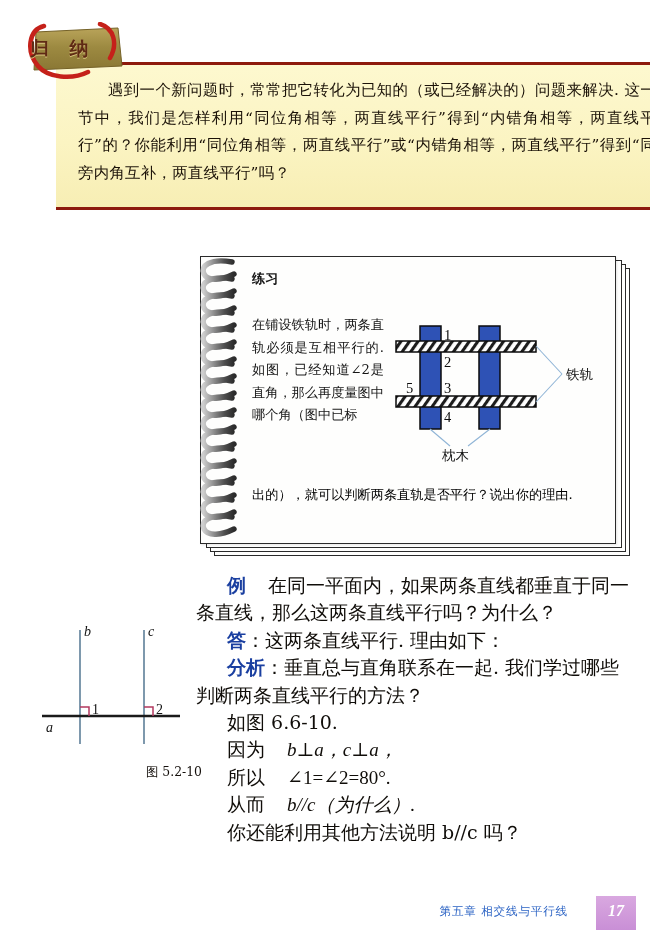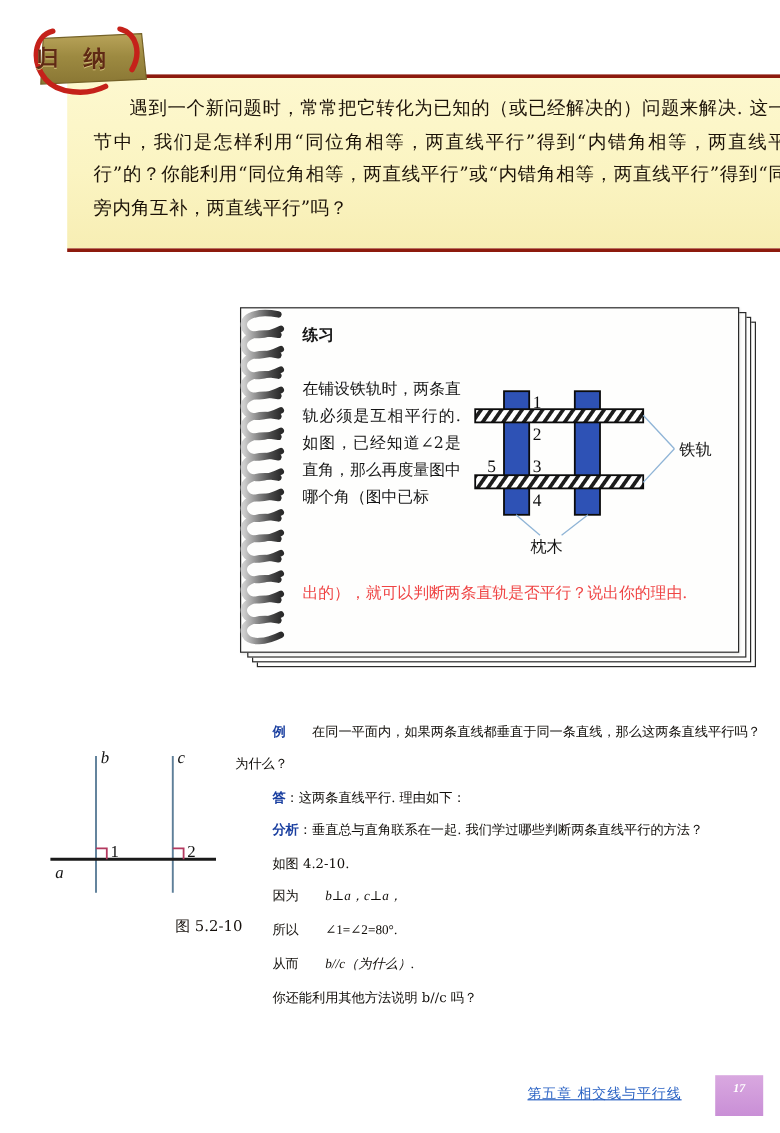--- a/index.html
+++ b/index.html
@@ -122,42 +122,41 @@
     margin-top: 26px;
   }
   #nb-para-wide {
     position: absolute;
     left: 0px;
     top: 214px;
     width: 344px;
     font-size: 13.2px;
     line-height: 22.6px;
     text-align: justify;
-    color: #ef4444;
+    color: #000000;
     font-family: "DejaVu Serif", "Liberation Serif", serif;
   }
   #rail-figure {
     position: absolute;
     left: 142px;
     top: 42px;
     width: 208px;
     height: 150px;
   }
 
   
   #main-text {
     position: absolute;
     left: 196px;
     top: 572px;
     width: 440px;
-    font-size: 11px;
+    font-size: 19px;
     line-height: 27.4px;
     color: #100d09;
     font-family: "DejaVu Serif", "Liberation Serif", serif;
-    margin-top: 24px;
   }
   #main-text p { margin: 0; }
   .indent { text-indent: 31px; }
   .kw { color: #1a3fa0; font-weight: bold; }
   .mvar {
     font-family: "Liberation Serif", "DejaVu Serif", serif;
     font-style: italic;
   }
   .mnum { font-family: "Liberation Serif", "DejaVu Serif", serif; }
   .mgap { display: inline-block; width: 22px; }
@@ -191,36 +190,35 @@
   }
   #footer-chapter {
     position: absolute;
     right: 82px;
     top: 4px;
     font-size: 11.6px;
     color: #2b63c4;
     letter-spacing: 0.8px;
     white-space: nowrap;
     font-family: "DejaVu Serif", "Liberation Serif", serif;
-    text-decoration: underline;
   }
   #footer-page-box {
     position: absolute;
     right: 14px;
     top: -4px;
     width: 40px;
     height: 34px;
     background: linear-gradient(180deg, #d9a8e0 0%, #c98fd6 100%);
   }
   #footer-page-num {
     position: absolute;
     left: 0; top: 6px;
     width: 40px;
     text-align: center;
-    font-size: 10px;
+    font-size: 16px;
     font-style: italic;
     font-weight: bold;
     color: #ffffff;
     font-family: "Liberation Serif", "DejaVu Serif", serif;
   }
 </style>
 </head>
 <body>
 
 <div id="summary-box">
@@ -321,21 +319,21 @@
   </div>
 </div>
 
 <div id="main-text">
   <p class="indent"><span class="kw">例</span><span class="mgap"></span><span>在同一平面内，如果两条直线都垂直于同一条直线，那么这两条直线平行吗？为什么？</span></p>
 
   <p class="indent"><span class="kw">答</span><span>：这两条直线平行. 理由如下：</span></p>
 
   <p class="indent"><span class="kw">分析</span><span>：垂直总与直角联系在一起. 我们学过哪些判断两条直线平行的方法？</span></p>
 
-  <p class="indent">如图 4.2-10.</p>
+  <p class="indent">如图 6.6-10.</p>
 
   <p class="indent"><span>因为</span><span class="mgap"></span><span class="mvar">b⊥a，c⊥a，</span></p>
 
   <p class="indent"><span>所以</span><span class="mgap"></span><span class="mnum">∠1=∠2=80°.</span></p>
 
   <p class="indent"><span>从而</span><span class="mgap"></span><span class="mvar">b//c（为什么）.</span></p>
 
   <p class="indent">你还能利用其他方法说明 b//c 吗？</p>
 </div>
 

